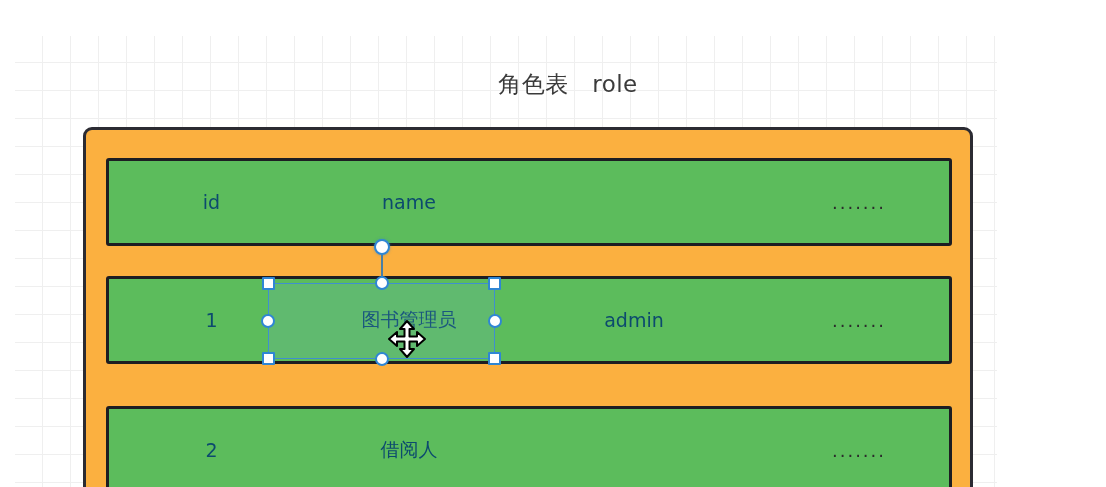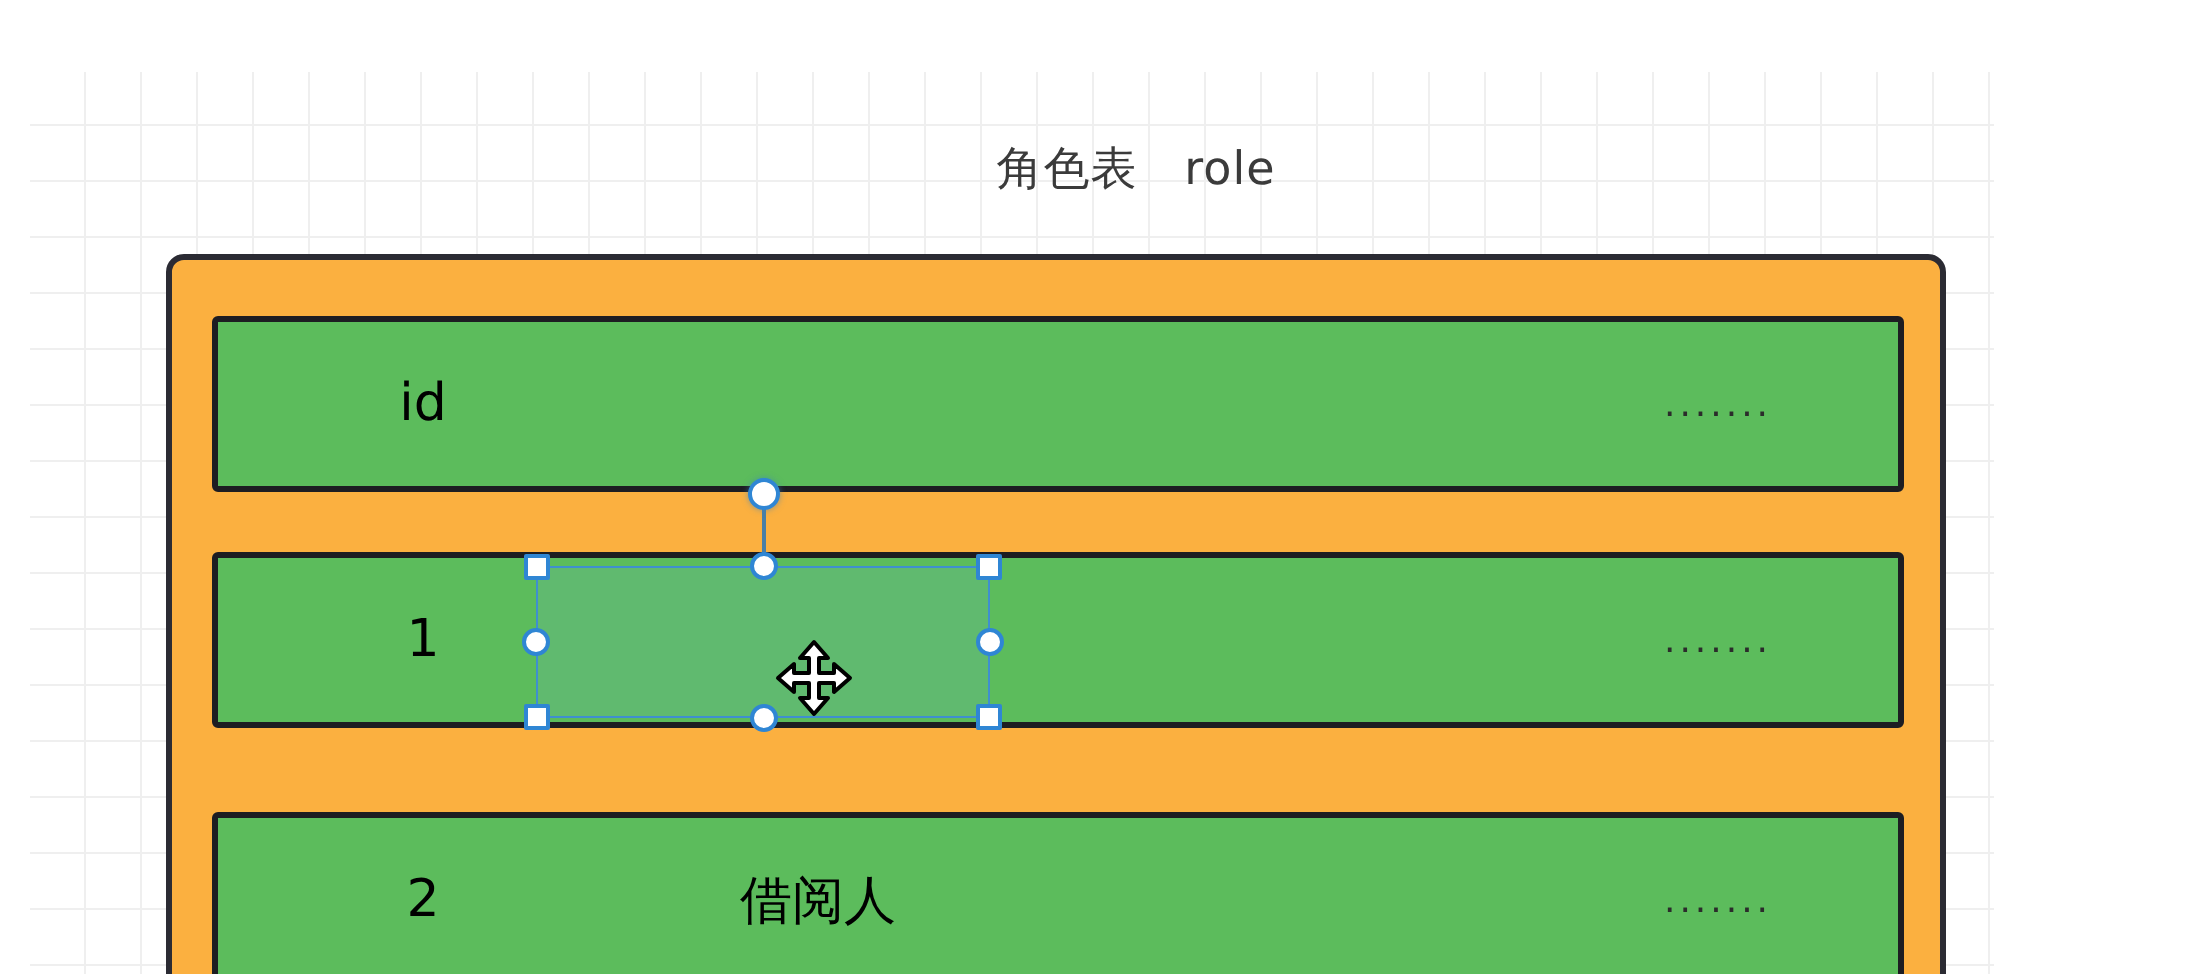--- a/index.html
+++ b/index.html
@@ -72,22 +72,22 @@
   #row-1      { top: 146px; }
   #row-2      { top: 276px; }
 
   .cell {
     position: absolute;
     top: 0;
     height: 100%;
     display: flex;
     align-items: center;
     justify-content: center;
-    font-size: 26px;
-    color: #000000;
+    font-size: 19px;
+    color: #0c4a6e;
     white-space: pre;
     font-family: "DejaVu Sans", "Liberation Sans", sans-serif;
   }
   .cell.c-id     { left:   0px; width: 205px; }
   .cell.c-name   { left: 205px; width: 190px; }
   .cell.c-key    { left: 395px; width: 260px; }
   .cell.c-dots   { left: 655px; width: 190px; font-size: 18px; letter-spacing: 2px; color: #2b2b2b; }
 
   
   #selection-overlay {
@@ -167,25 +167,28 @@
 <body>
 
 <div id="canvas">
 
   <div id="diagram-title">角色表   role</div>
 
   <div id="table-container">
 
     <div class="table-row" id="row-header">
       <div class="cell c-id">id</div>
+      <div class="cell c-name">name</div>
       <div class="cell c-dots">.......</div>
     </div>
 
     <div class="table-row" id="row-1">
       <div class="cell c-id">1</div>
+      <div class="cell c-name">图书管理员</div>
+      <div class="cell c-key">admin</div>
       <div class="cell c-dots">.......</div>
     </div>
 
     <div class="table-row" id="row-2">
       <div class="cell c-id">2</div>
       <div class="cell c-name">借阅人</div>
       <div class="cell c-dots">.......</div>
     </div>
 
   </div>

